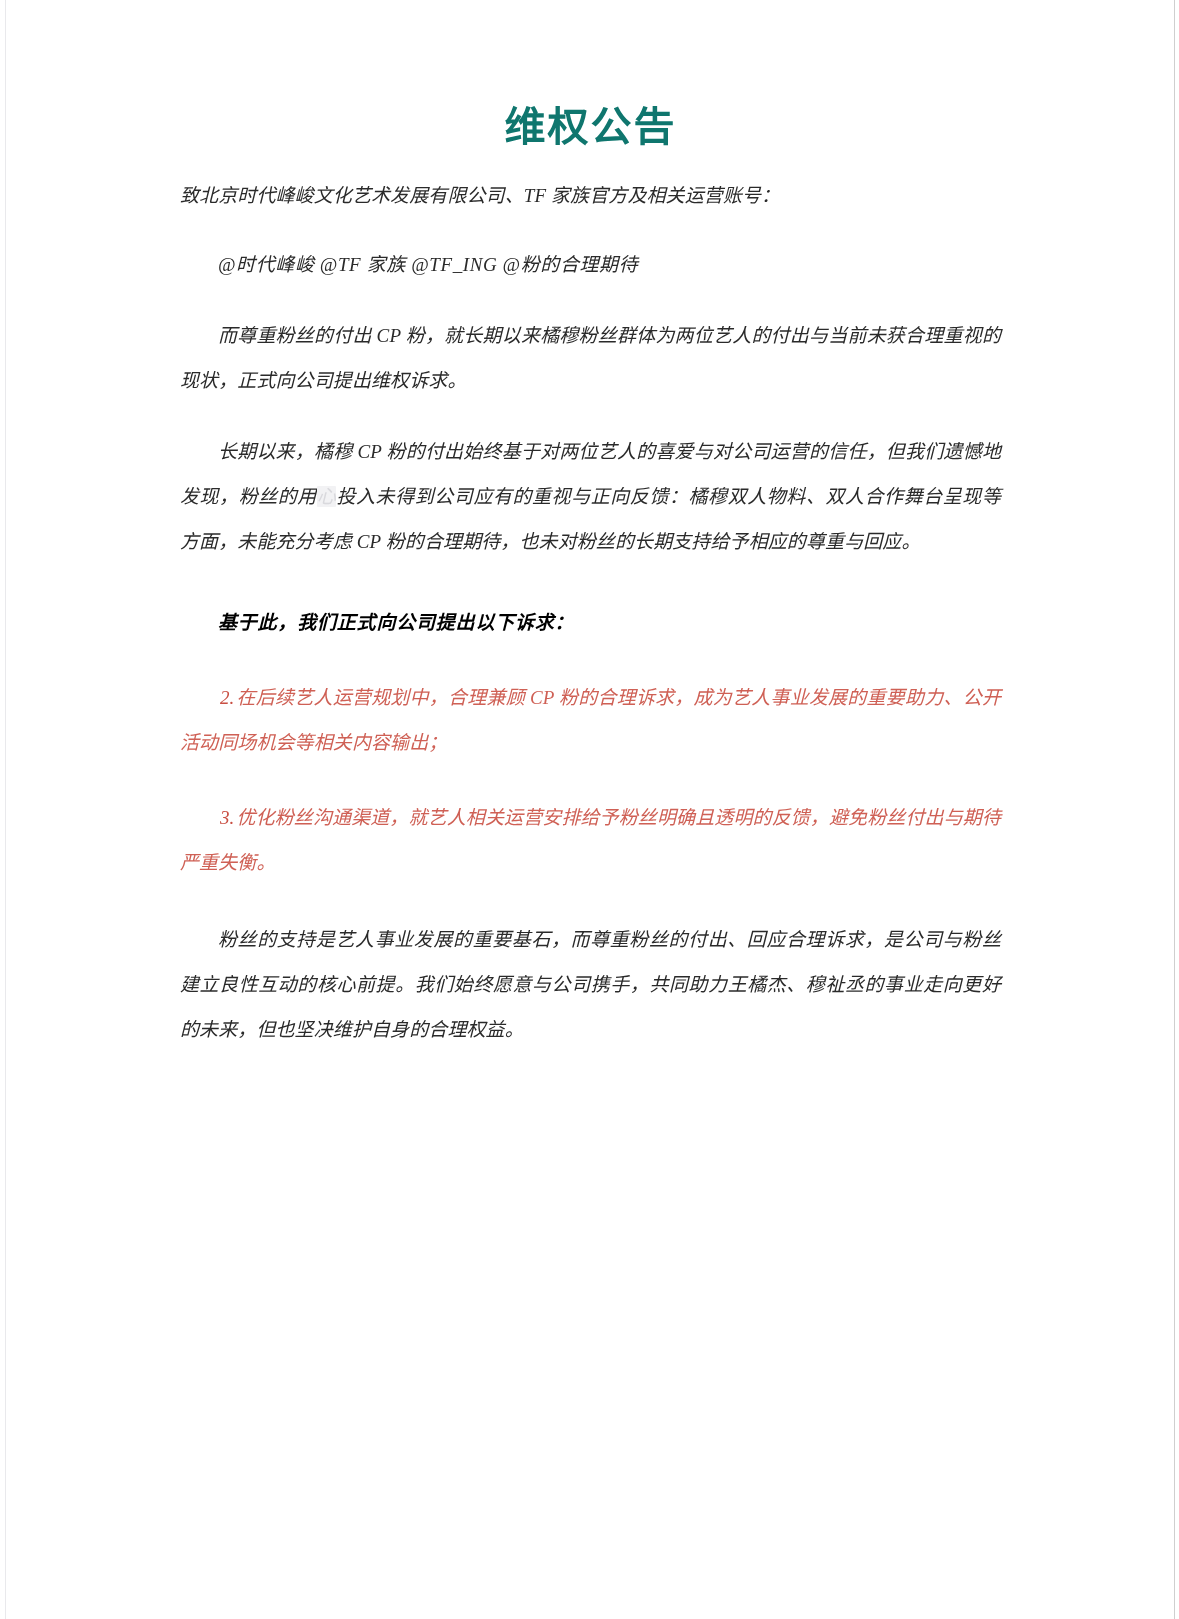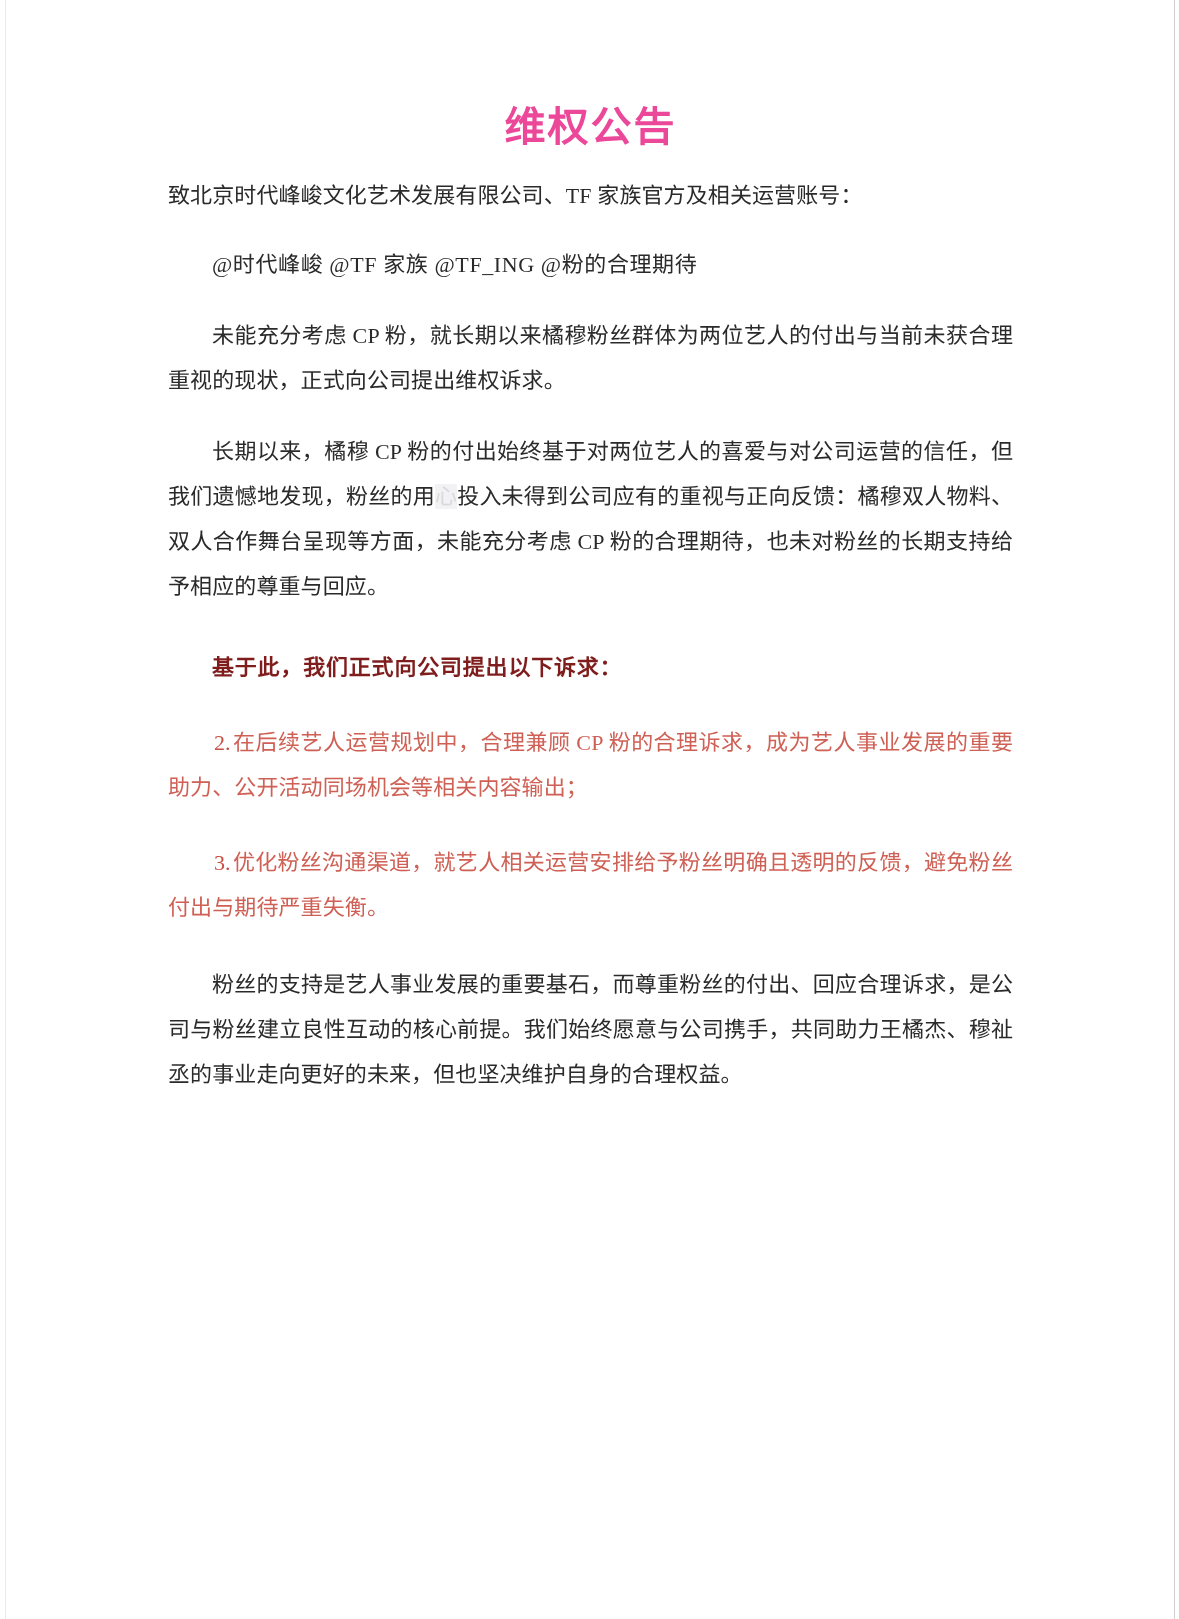--- a/index.html
+++ b/index.html
@@ -48,53 +48,54 @@
     width: 845px;
   }
 
   .doc-title {
     text-align: center;
     font-family: Liberation Serif, serif;
     font-weight: bold;
     font-size: 41px;
     line-height: 1.15;
     letter-spacing: 2px;
-    color: #ec4899;
+    color: #0f766e;
     margin: 0;
     padding-top: 104px;
   }
 
   .para {
-    font-size: 22px;
+    font-size: 19px;
     line-height: 45px;
     color: #2a2a2a;
-    margin: 0;
+    margin: 12px;
     text-align: justify;
     text-justify: inter-ideograph;
     letter-spacing: 0.1px;
+    font-style: italic;
   }
 
   .p-addressee {
     margin-top: 22px;
   }
   .p-handles {
     margin-top: 24px;
     text-indent: 2em;
     letter-spacing: 0.6px;
   }
   .p-body {
     margin-top: 26px;
     text-indent: 2em;
   }
 
   .p-bold {
     margin-top: 36px;
     text-indent: 2em;
     font-weight: bold;
-    color: #7f1d1d;
+    color: #000000;
     letter-spacing: 0.8px;
   }
 
   .p-demand {
     margin-top: 30px;
     text-indent: 2em;
     color: #cf6055;
   }
   .p-demand .lead {
     color: #c94f43;
@@ -126,21 +127,21 @@
   <div class="edge-right"></div>
 
   <div class="sheet">
 
     <h1 class="doc-title">维权公告</h1>
 
     <p class="para p-addressee">致北京时代峰峻文化艺术发展有限公司、TF 家族官方及相关运营账号：</p>
 
     <p class="para p-handles">@时代峰峻  @TF 家族  @TF_ING  @粉的合理期待</p>
 
-    <p class="para p-body">未能充分考虑 CP 粉，就长期以来橘穆粉丝群体为两位艺人的付出与当前未获合理重视的现状，正式向公司提出维权诉求。</p>
+    <p class="para p-body">而尊重粉丝的付出 CP 粉，就长期以来橘穆粉丝群体为两位艺人的付出与当前未获合理重视的现状，正式向公司提出维权诉求。</p>
 
 
     <p class="para p-body"><span>长期以来，橘穆 CP 粉的付出始终基于对两位艺人的喜爱与对公司运营的信任，但我们遗憾地发现，粉丝的用</span><span class="obscured">心</span><span>投入未得到公司应有的重视与正向反馈：橘穆双人物料、双人合作舞台呈现等方面，未能充分考虑 CP 粉的合理期待，也未对粉丝的长期支持给予相应的尊重与回应。</span></p>
 
     <p class="para p-bold">基于此，我们正式向公司提出以下诉求：</p>
 
 
     <p class="para p-demand"><span class="lead latin">2.</span><span>在后续艺人运营规划中，合理兼顾 CP 粉的合理诉求，成为艺人事业发展的重要助力、公开活动同场机会等相关内容输出；</span></p>
 
     <p class="para p-demand"><span class="lead latin">3.</span><span>优化粉丝沟通渠道，就艺人相关运营安排给予粉丝明确且透明的反馈，避免粉丝付出与期待严重失衡。</span></p>

